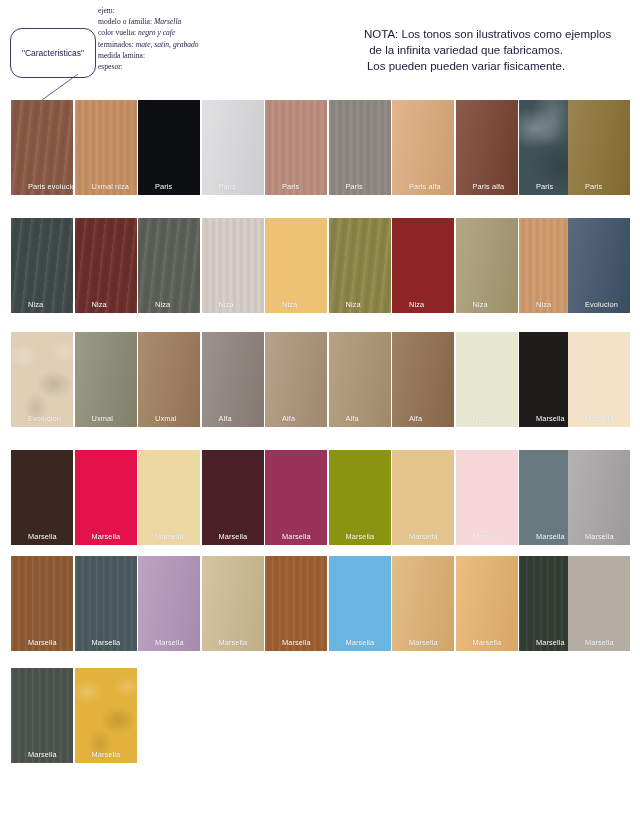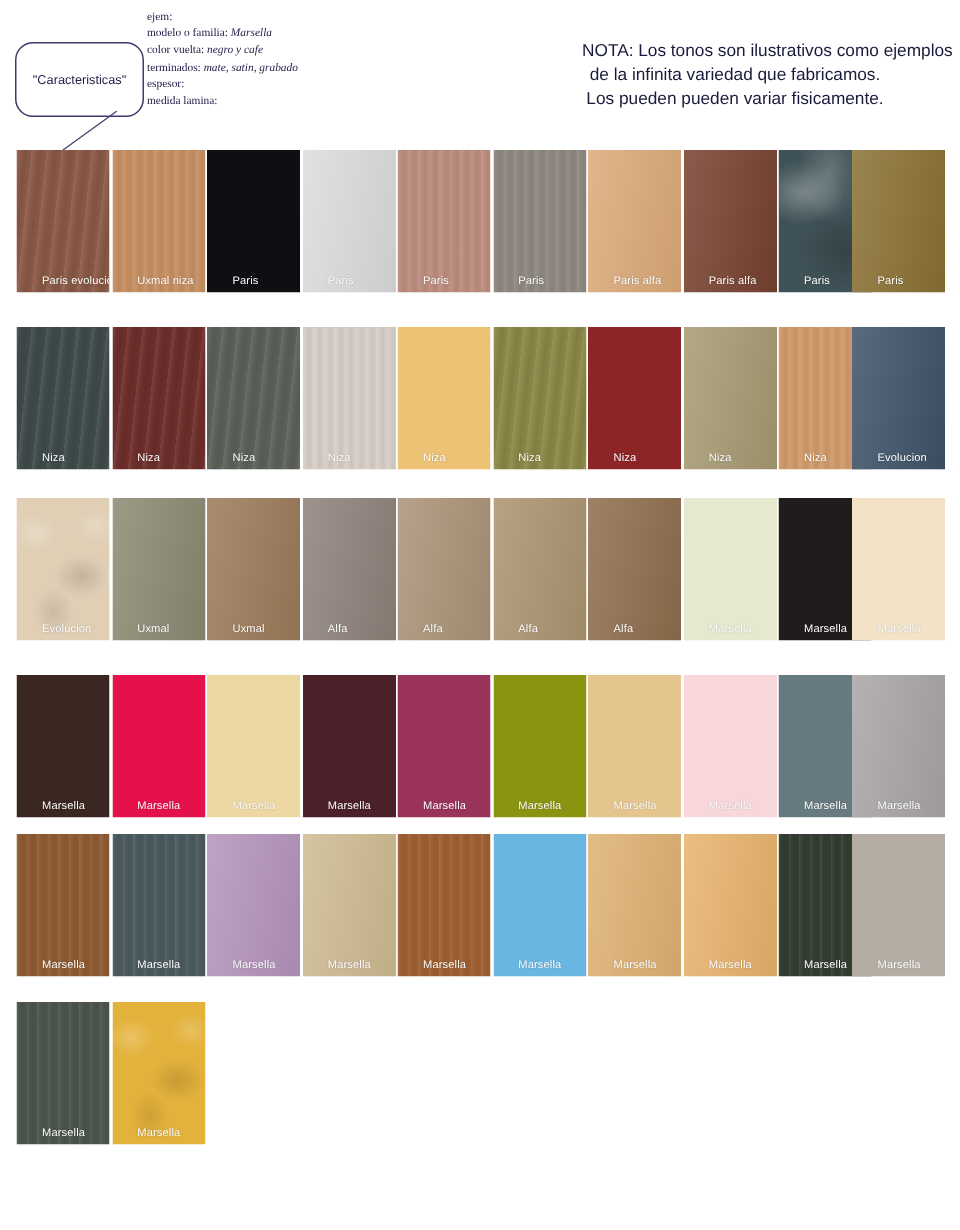--- a/index.html
+++ b/index.html
@@ -53,21 +53,21 @@
     font-size: 7.6px;
     line-height: 11.2px;
     color: #23234d;
   }
   .spec-row { white-space: nowrap; font-family: Liberation Serif, serif; }
   .spec-val { font-style: italic; }
 
   
   #note-block {
     position: absolute;
-    left: 340px;
+    left: 316px;
     top: 26px;
     width: 300px;
     text-align: center;
     font-size: 11.5px;
     line-height: 16px;
     color: #1a1a3c;
   }
   .note-line { white-space: nowrap; }
   #note-line-1 { text-align: left; padding-left: 48px; }
 
@@ -170,25 +170,25 @@
   </div>
   <div class="spec-row">
     <span>color vuelta:</span>
     <span class="spec-val">negro y cafe</span>
   </div>
   <div class="spec-row">
     <span>terminados:</span>
     <span class="spec-val">mate, satin, grabado</span>
   </div>
   <div class="spec-row">
+    <span>medida lamina:</span>
+    <span class="spec-val"></span>
+  </div>
+  <div class="spec-row">
     <span>espesor:</span>
-    <span class="spec-val"></span>
-  </div>
-  <div class="spec-row">
-    <span>medida lamina:</span>
     <span class="spec-val"></span>
   </div>
 </div>
 
 <div id="note-block">
   <div class="note-line" id="note-line-1">NOTA: Los tonos son ilustrativos como ejemplos</div>
   <div class="note-line">de la infinita variedad que fabricamos.</div>
   <div class="note-line">Los pueden pueden variar fisicamente.</div>
 </div>
 

